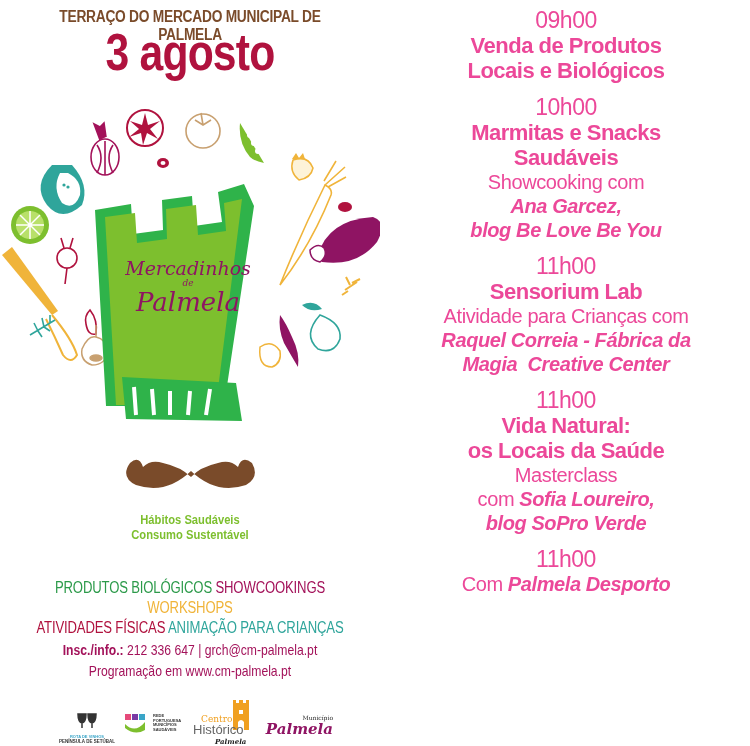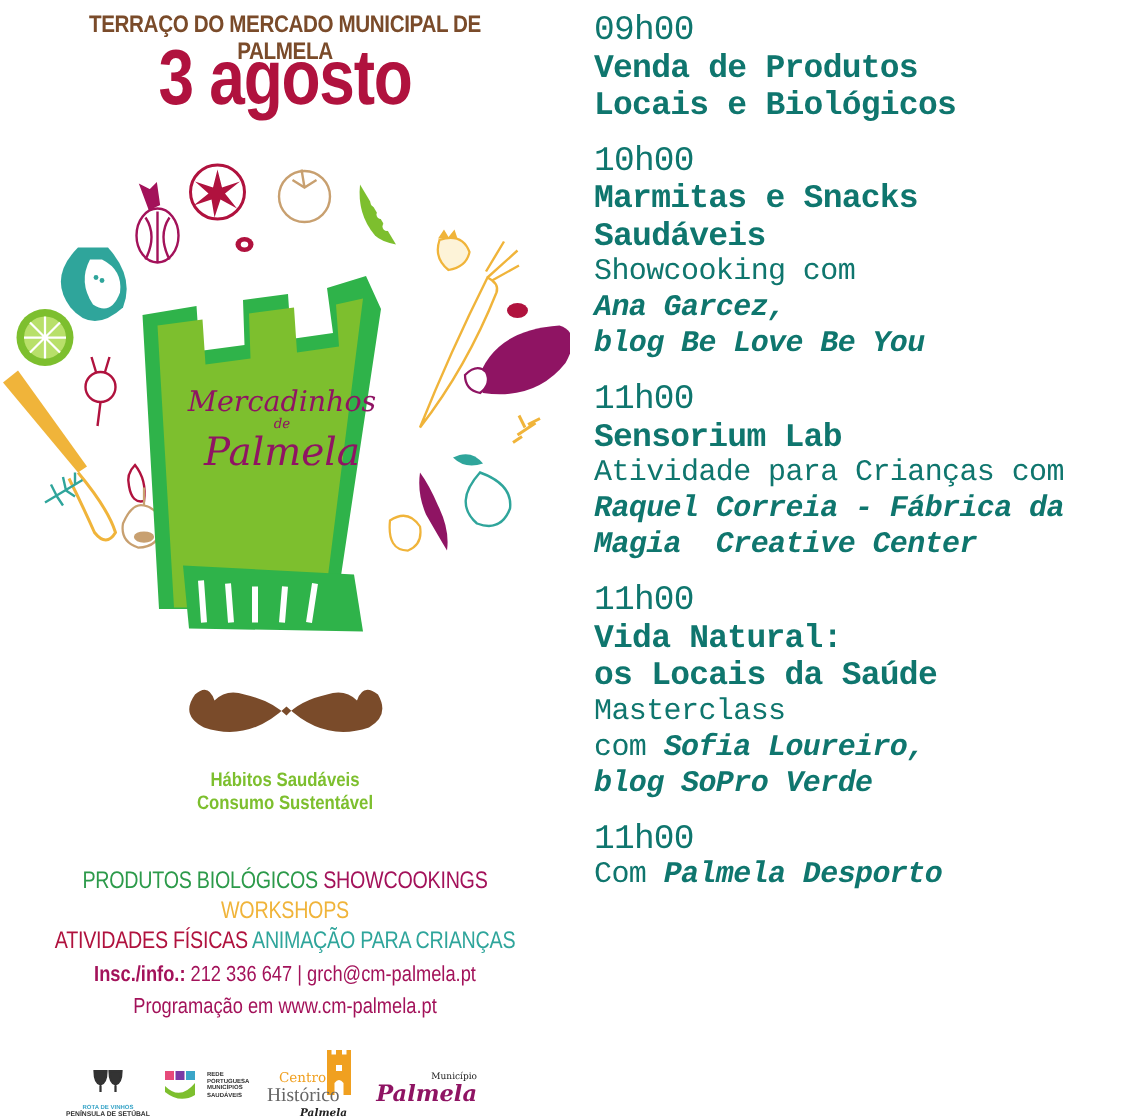--- a/index.html
+++ b/index.html
@@ -1,37 +1,37 @@
 <!DOCTYPE html>
 <html><head>
 <meta charset="utf-8">
 <style>
   html, body { margin: 0; padding: 0; background: #ffffff; }
   body { width: 750px; height: 746px; position: relative; overflow: hidden; font-family: "Liberation Sans", sans-serif; }
   .left { position: absolute; left: 0; top: 0; width: 380px; height: 612px; }
-  .right { position: absolute; right: 14px; top: 0; width: 340px; text-align: left; color: #0f766e; font-family: Liberation Mono, monospace; }
+  .right { position: absolute; right: 14px; top: 0; width: 340px; text-align: center; color: #ec4899; }
 
   .header-sub { position: absolute; top: 8px; left: 0; width: 380px; text-align: center; font-weight: bold; color: #7a4b2a; font-size: 16px; letter-spacing: -0.3px; transform: scaleX(0.86); }
   .header-date { position: absolute; top: 26px; left: 0; width: 380px; text-align: center; font-weight: bold; color: #b0123e; font-size: 52px; letter-spacing: -1px; transform: scaleX(0.82); line-height: 1; }
 
   .illus { position: absolute; left: 0; top: 95px; width: 380px; height: 420px; }
 
   .tagline { position: absolute; top: 512px; left: 0; width: 380px; text-align: center; color: #7dbf2e; font-weight: bold; font-size: 13px; line-height: 15px; transform: scaleX(0.86); }
 
   .activities { position: absolute; top: 578px; left: 0; width: 380px; text-align: center; font-size: 16px; line-height: 20px; transform: scaleX(0.82); letter-spacing: -0.2px; }
   .act-green { color: #2c9a4a; }
   .act-purple { color: #a3125a; }
   .act-yellow { color: #f0b43a; }
   .act-red { color: #b0123e; }
   .act-teal { color: #2fa59b; }
 
   .contact { position: absolute; top: 640px; left: 0; width: 380px; text-align: center; color: #a3125a; font-size: 14.5px; line-height: 21px; transform: scaleX(0.84); }
   .contact b { font-weight: bold; }
 
-  .logos { position: absolute; top: 700px; left: 40px; width: 290px; height: 46px; }
+  .logos { position: absolute; top: 700px; left: 55px; width: 290px; height: 46px; }
 
   .event { margin-bottom: 12px; }
   .time { font-size: 23px; font-weight: normal; line-height: 25px; letter-spacing: -0.5px; }
   .title { font-size: 22px; font-weight: bold; line-height: 25px; letter-spacing: -0.5px; }
   .desc { font-size: 20px; line-height: 24px; letter-spacing: -0.4px; }
   .desc i { font-weight: bold; font-style: italic; }
   .it { font-style: italic; font-weight: bold; font-size: 20px; line-height: 24px; letter-spacing: -0.4px; }
 </style>
 </head>
 <body>
@@ -206,21 +206,21 @@
       </div>
     </div>
 
     <div style="position:absolute; left:138px; top:0; width:70px; height:46px;">
       <svg width="16" height="30" viewBox="0 0 16 30" style="position:absolute; left:40px; top:0;">
         <path d="M0 0 h3 v3 h3 v-3 h4 v3 h3 v-3 h3 v30 h-16 z" fill="#f0a020"></path>
         <rect x="6" y="10" width="4" height="4" fill="#fff"></rect>
         <path d="M5 30 v-8 q3 -4 6 0 v8 z" fill="#fff"></path>
       </svg>
       <div style="position:absolute; left:8px; top:14px; font-family:'DejaVu Serif', serif; font-size:9px; color:#f0a020;">Centro</div>
-      <div style="position:absolute; left:0; top:22px; font-family:Liberation Serif, serif; font-size:13px; color:#666;">Histórico</div>
+      <div style="position:absolute; left:0; top:22px; font-family:Liberation Sans, sans-serif; font-size:13px; color:#666;">Histórico</div>
       <div style="position:absolute; left:22px; top:37px; font-family:'DejaVu Serif', serif; font-style:italic; font-weight:bold; font-size:7px; color:#222;">Palmela</div>
     </div>
 
     <div style="position:absolute; left:208px; top:14px; width:70px; text-align:right;">
       <div style="font-family:'DejaVu Serif', serif; font-size:6px; color:#222; line-height:7px;">Município</div>
       <div style="font-family:'DejaVu Serif', serif; font-style:italic; font-weight:bold; font-size:15px; color:#8f1463; line-height:16px;">Palmela</div>
     </div>
   </div>
 </div>
 

